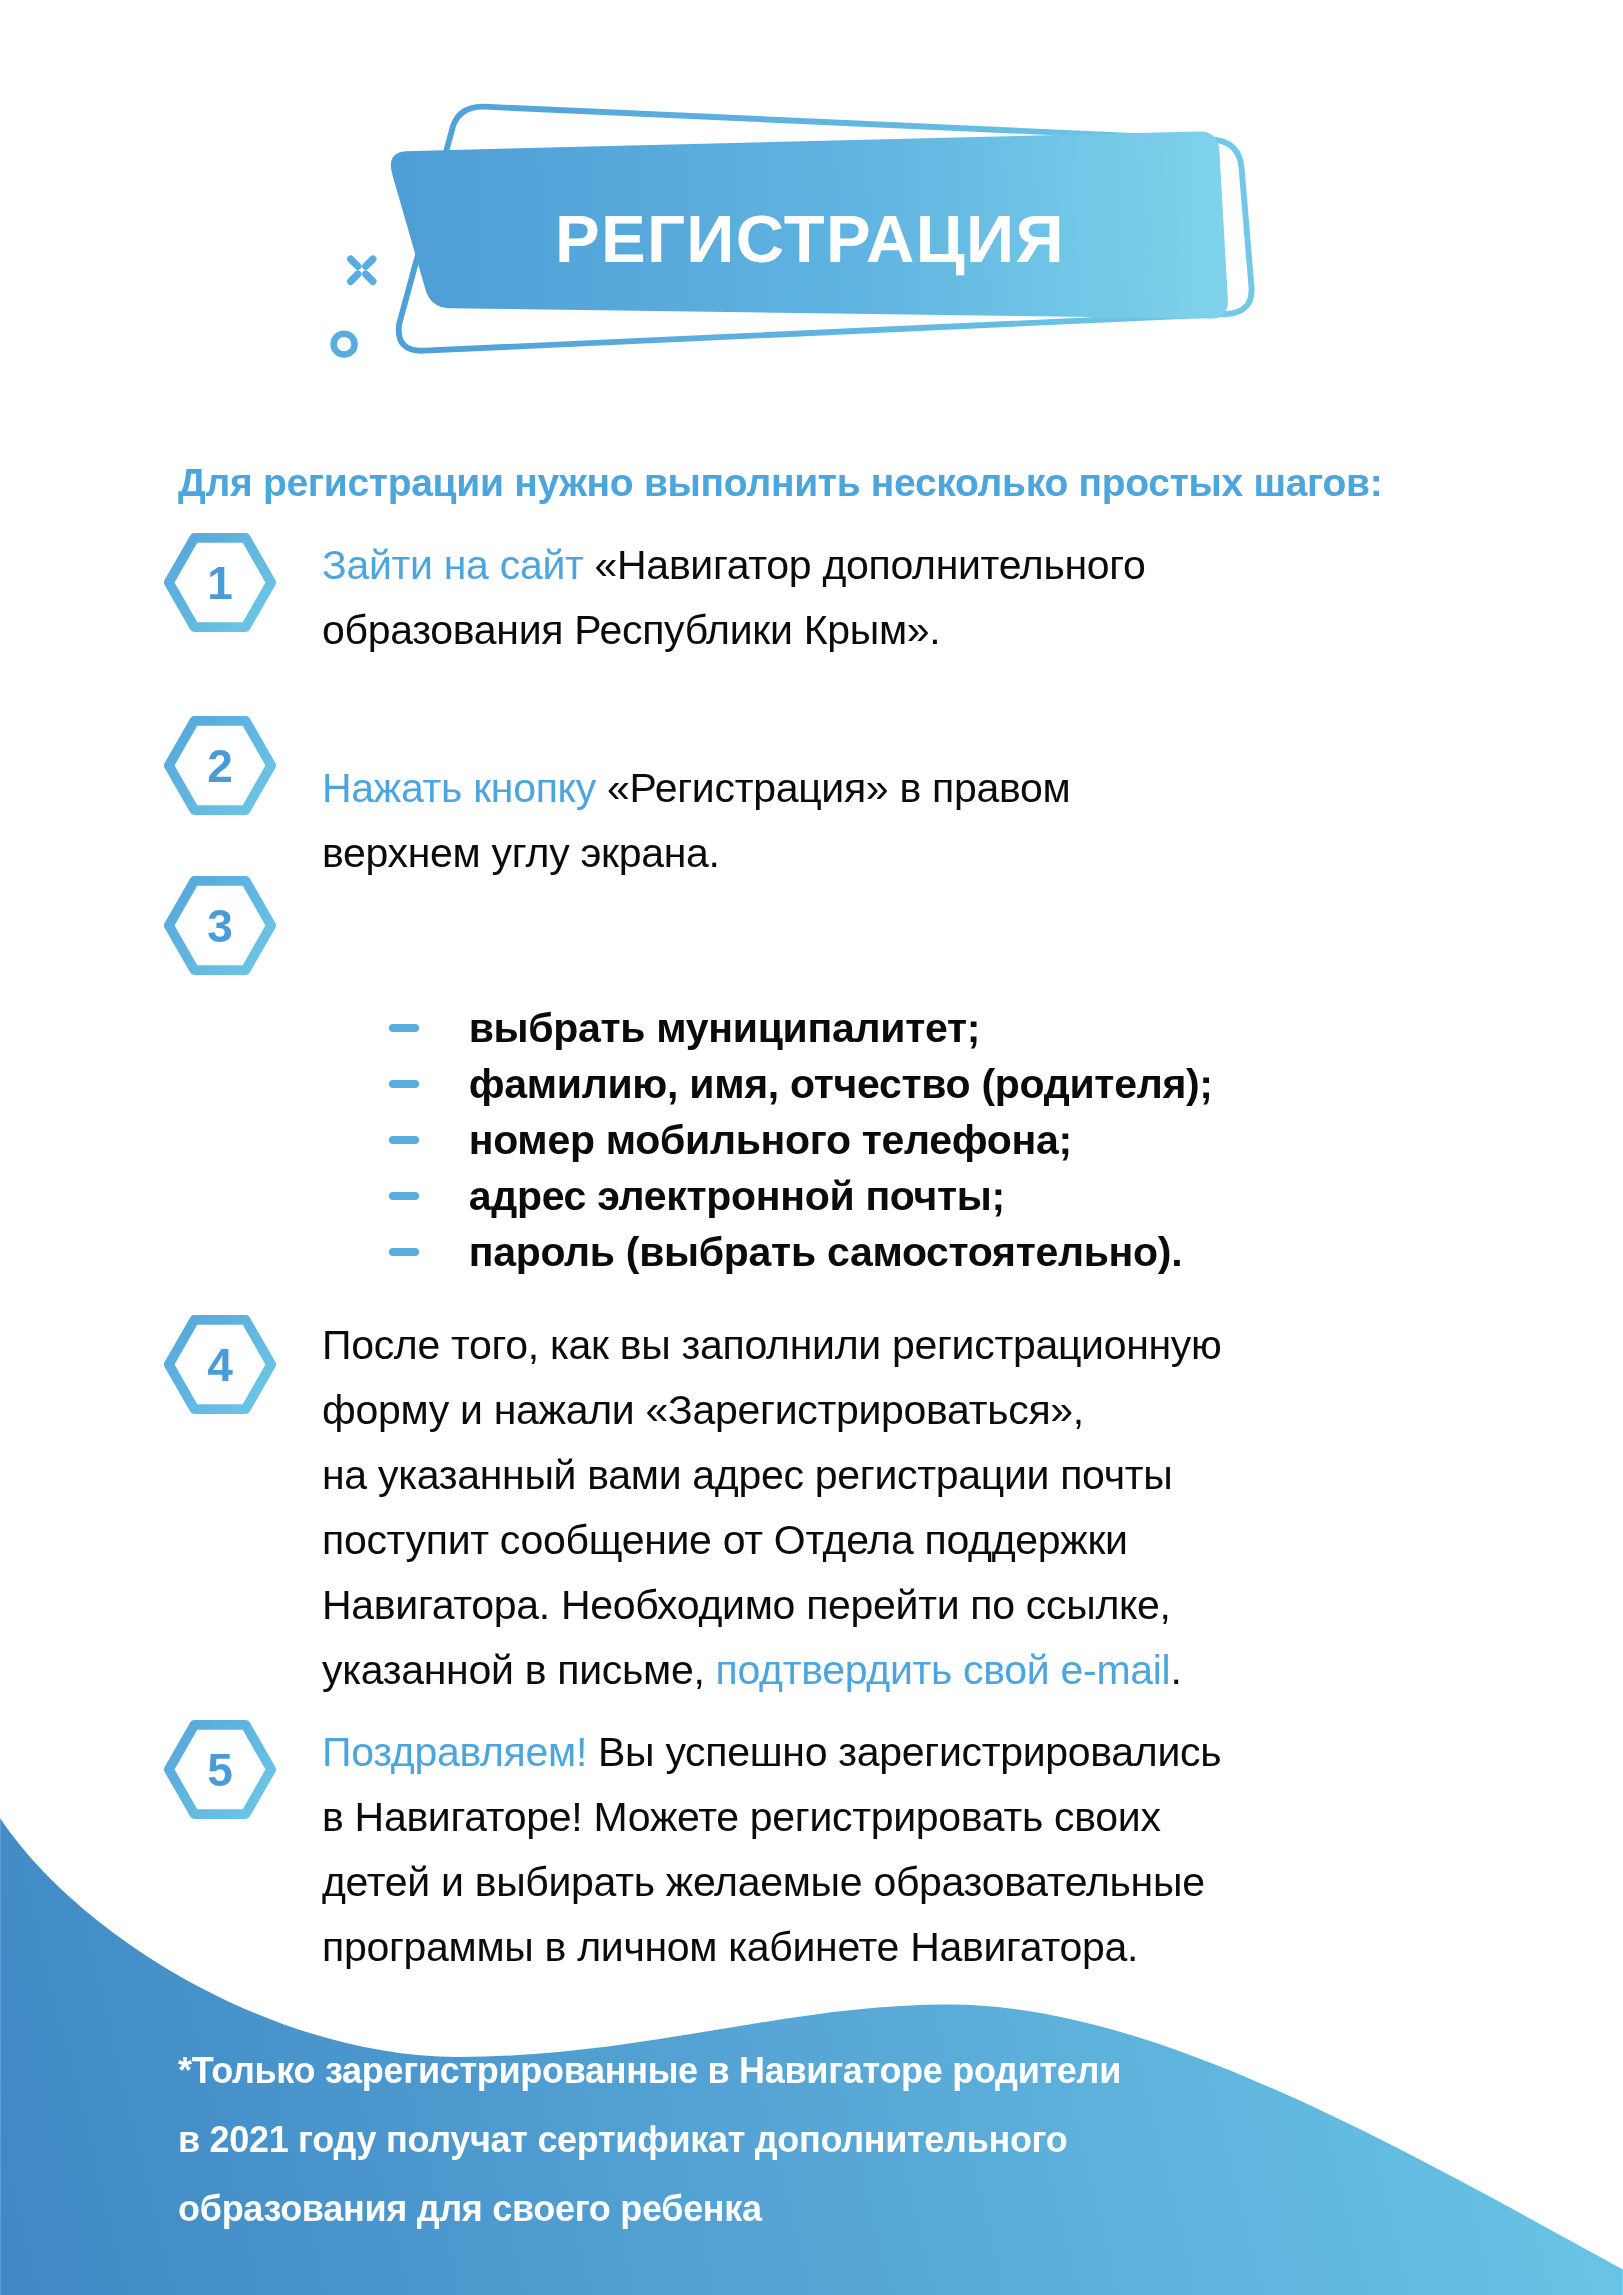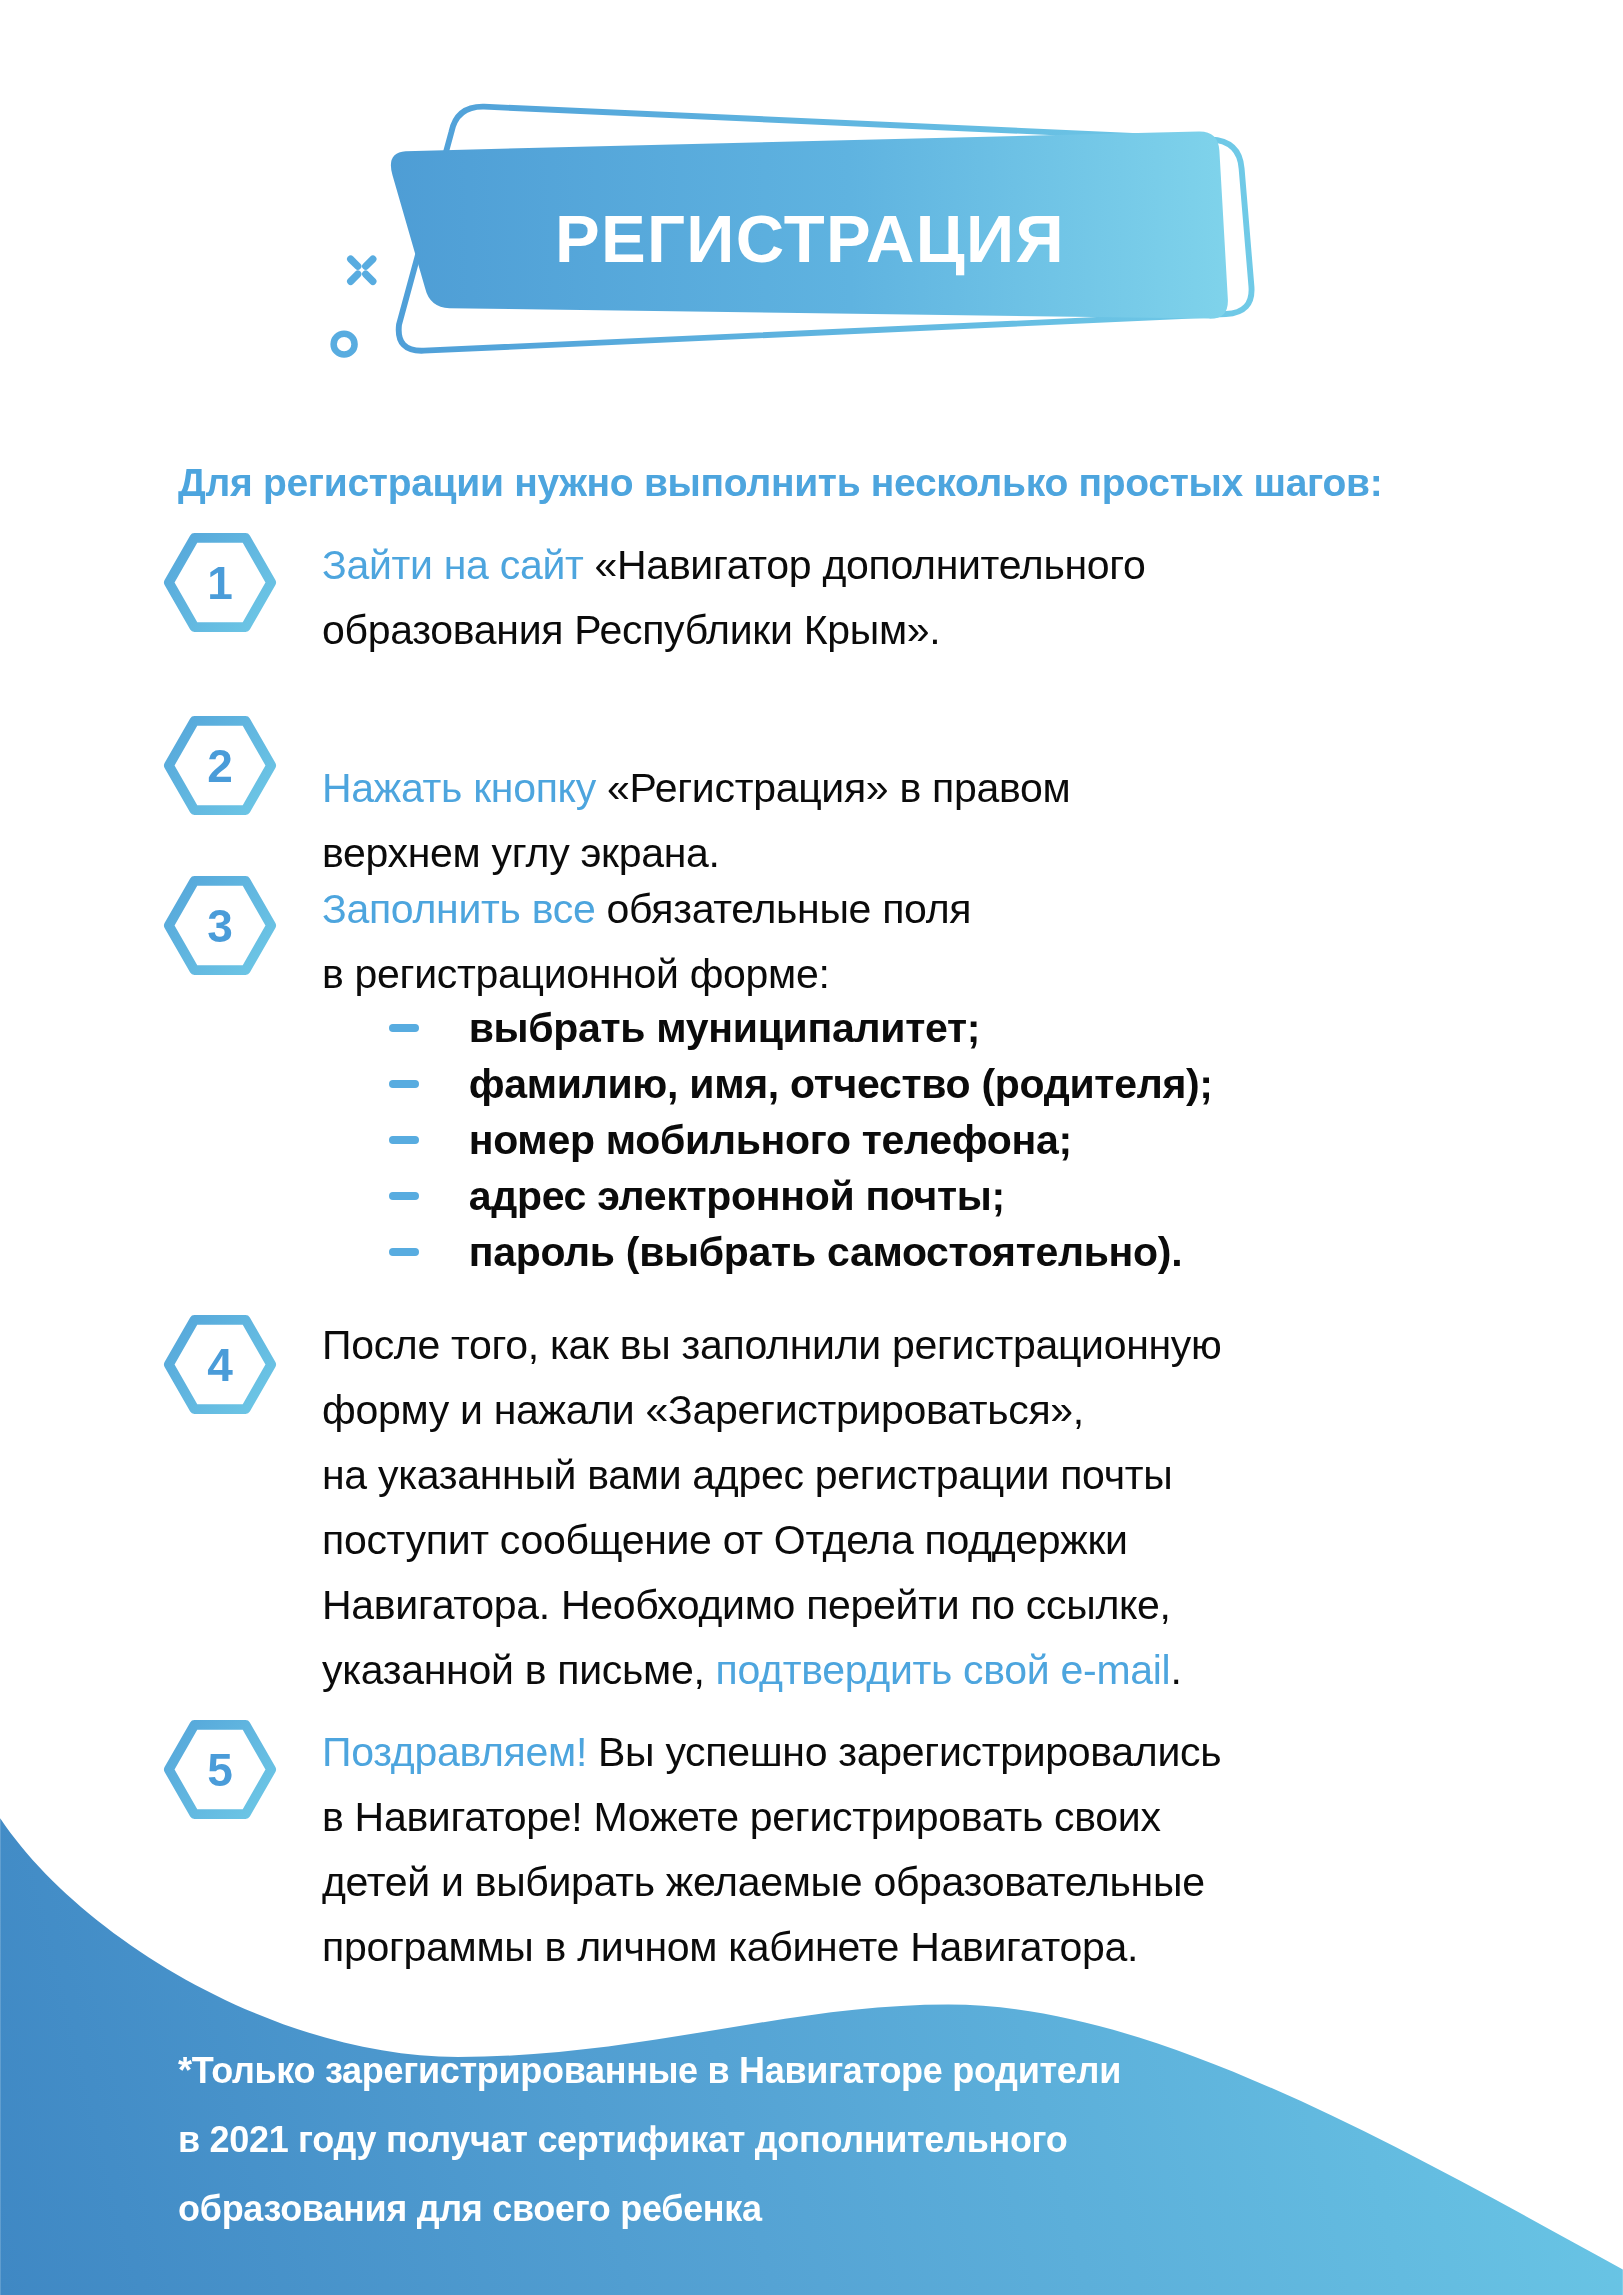--- a/index.html
+++ b/index.html
@@ -155,24 +155,20 @@
   <div class="step-text" style="top:533px">
     <div class="line"><span class="blue">Зайти на сайт </span><span>«Навигатор дополнительного</span></div>
     <div class="line"><span>образования Республики Крым».</span></div>
   </div>
 
   <div class="step-text" style="top:756px">
     <div class="line"><span class="blue">Нажать кнопку </span><span>«Регистрация» в правом</span></div>
     <div class="line"><span>верхнем углу экрана.</span></div>
   </div>
 
-  <div class="step-text" style="top:877px">
-    <div class="line"><span class="blue">Заполнить все </span><span>обязательные поля</span></div>
-    <div class="line"><span>в регистрационной форме:</span></div>
-  </div>
 
   <div class="bullets">
     <div class="bullet">
         <span class="dash"></span>
         <span>выбрать муниципалитет;</span>
       </div>
     <div class="bullet">
         <span class="dash"></span>
         <span>фамилию, имя, отчество (родителя);</span>
       </div>

